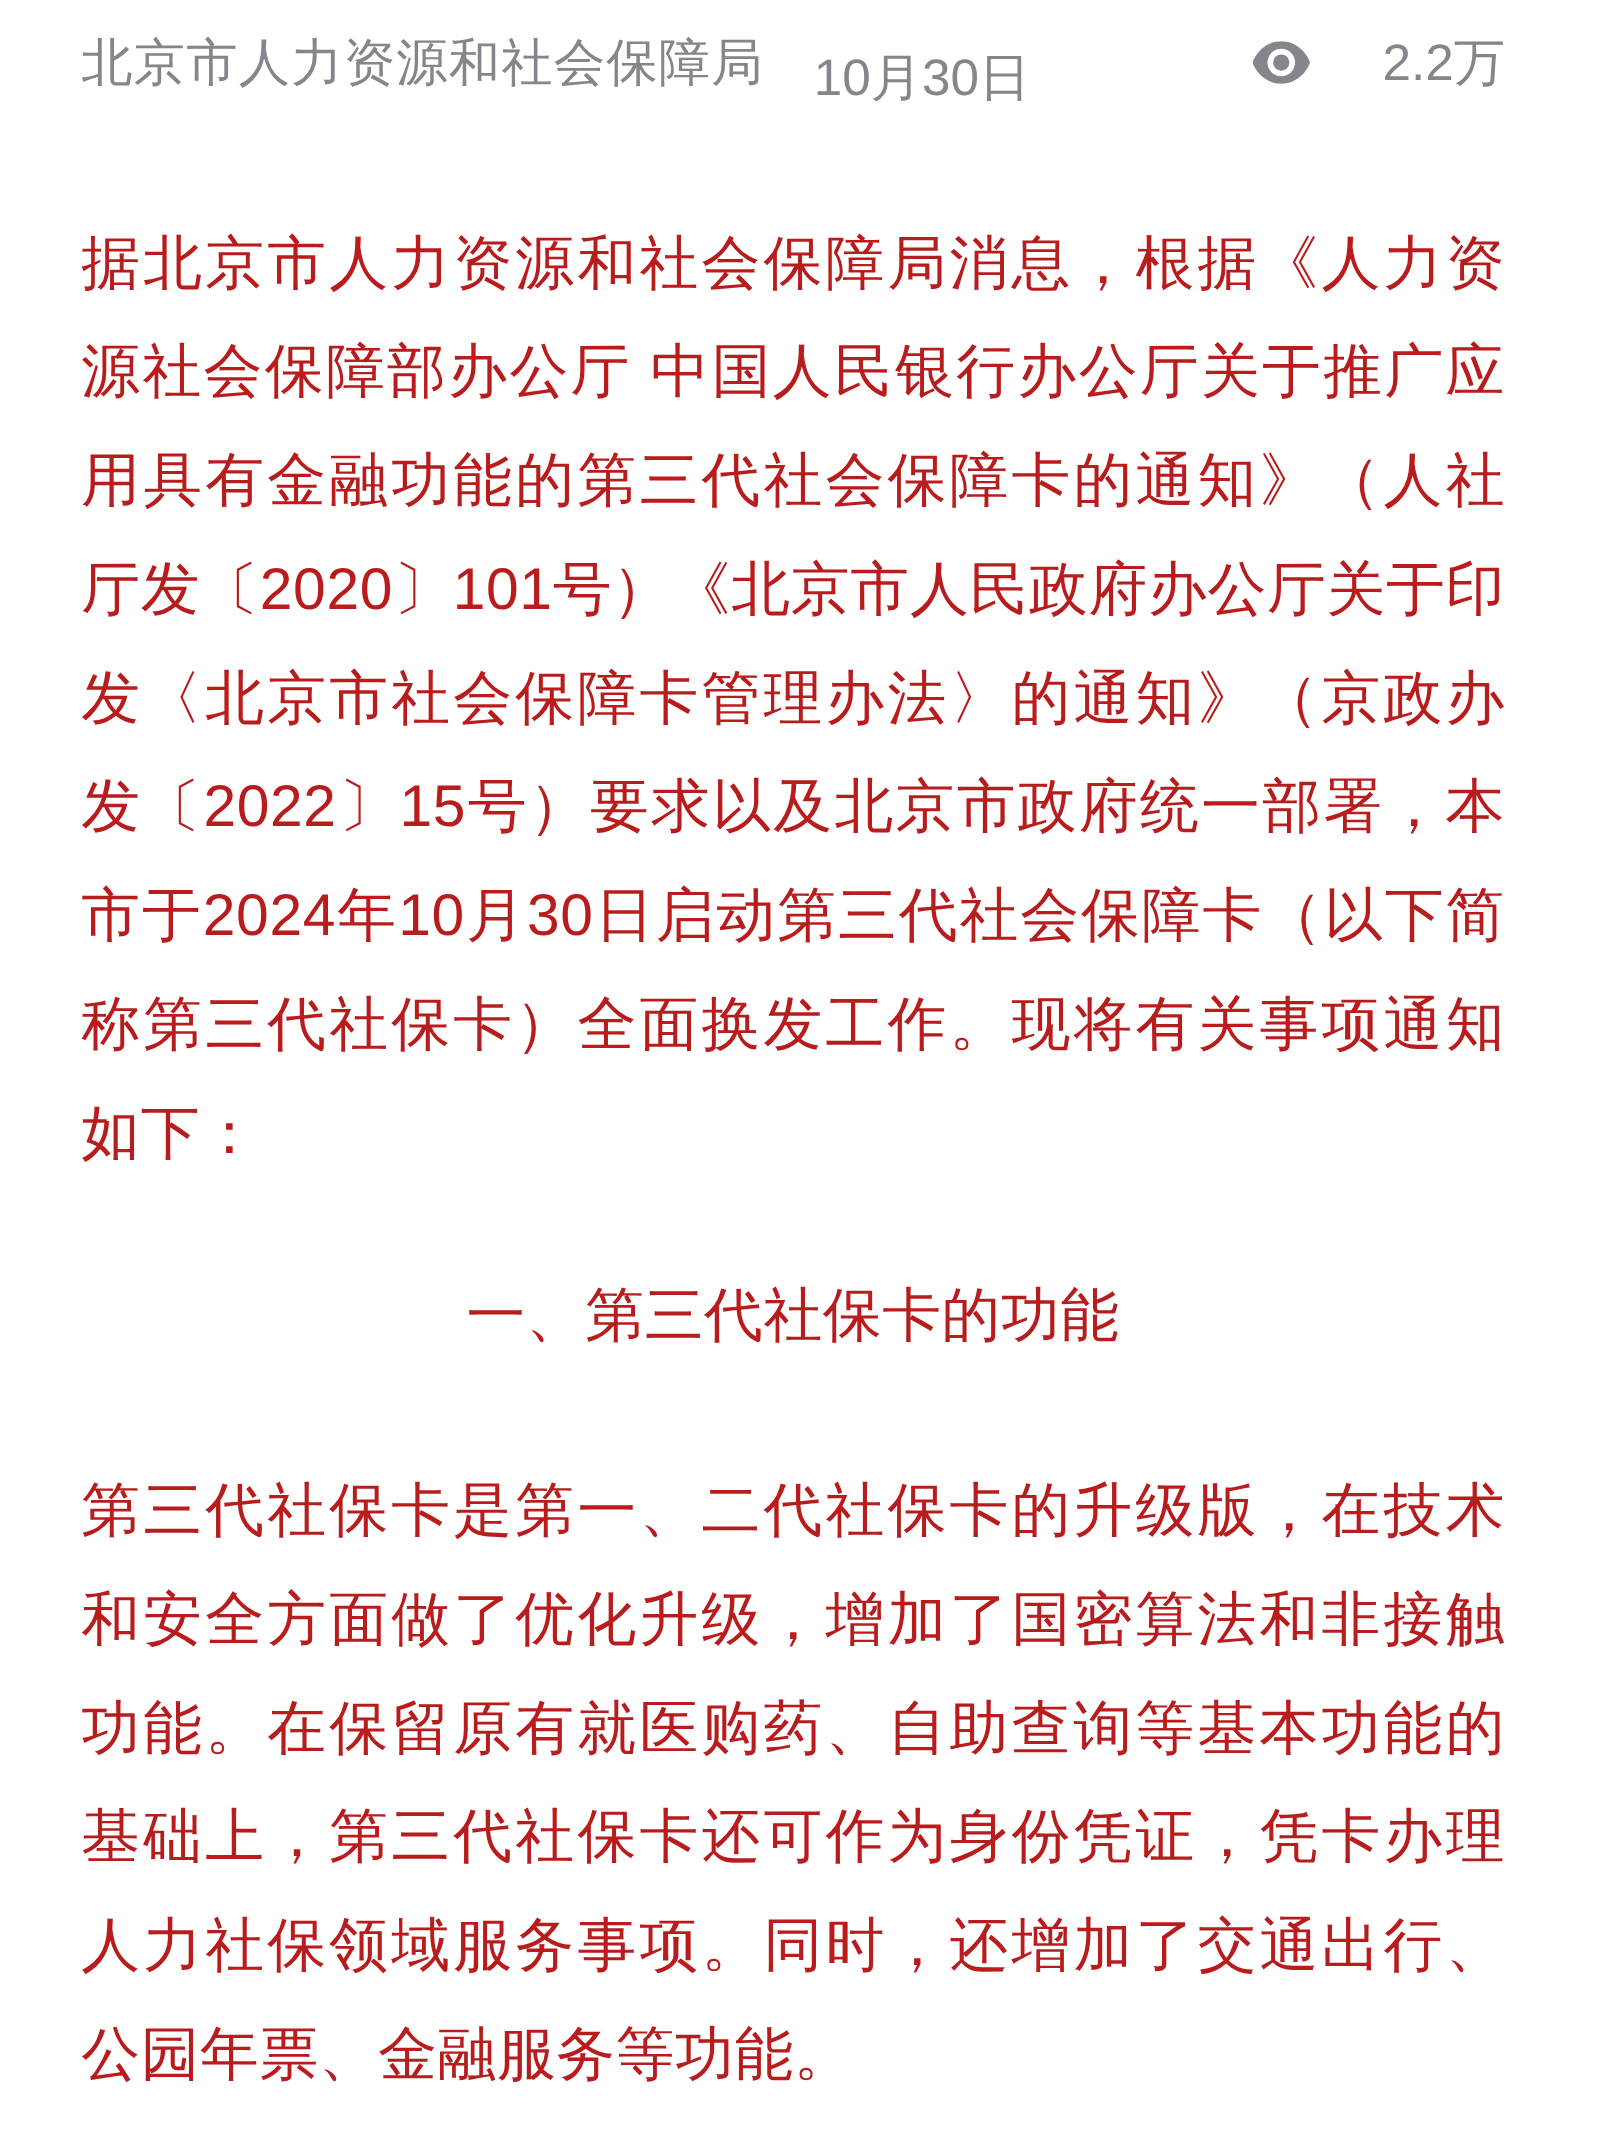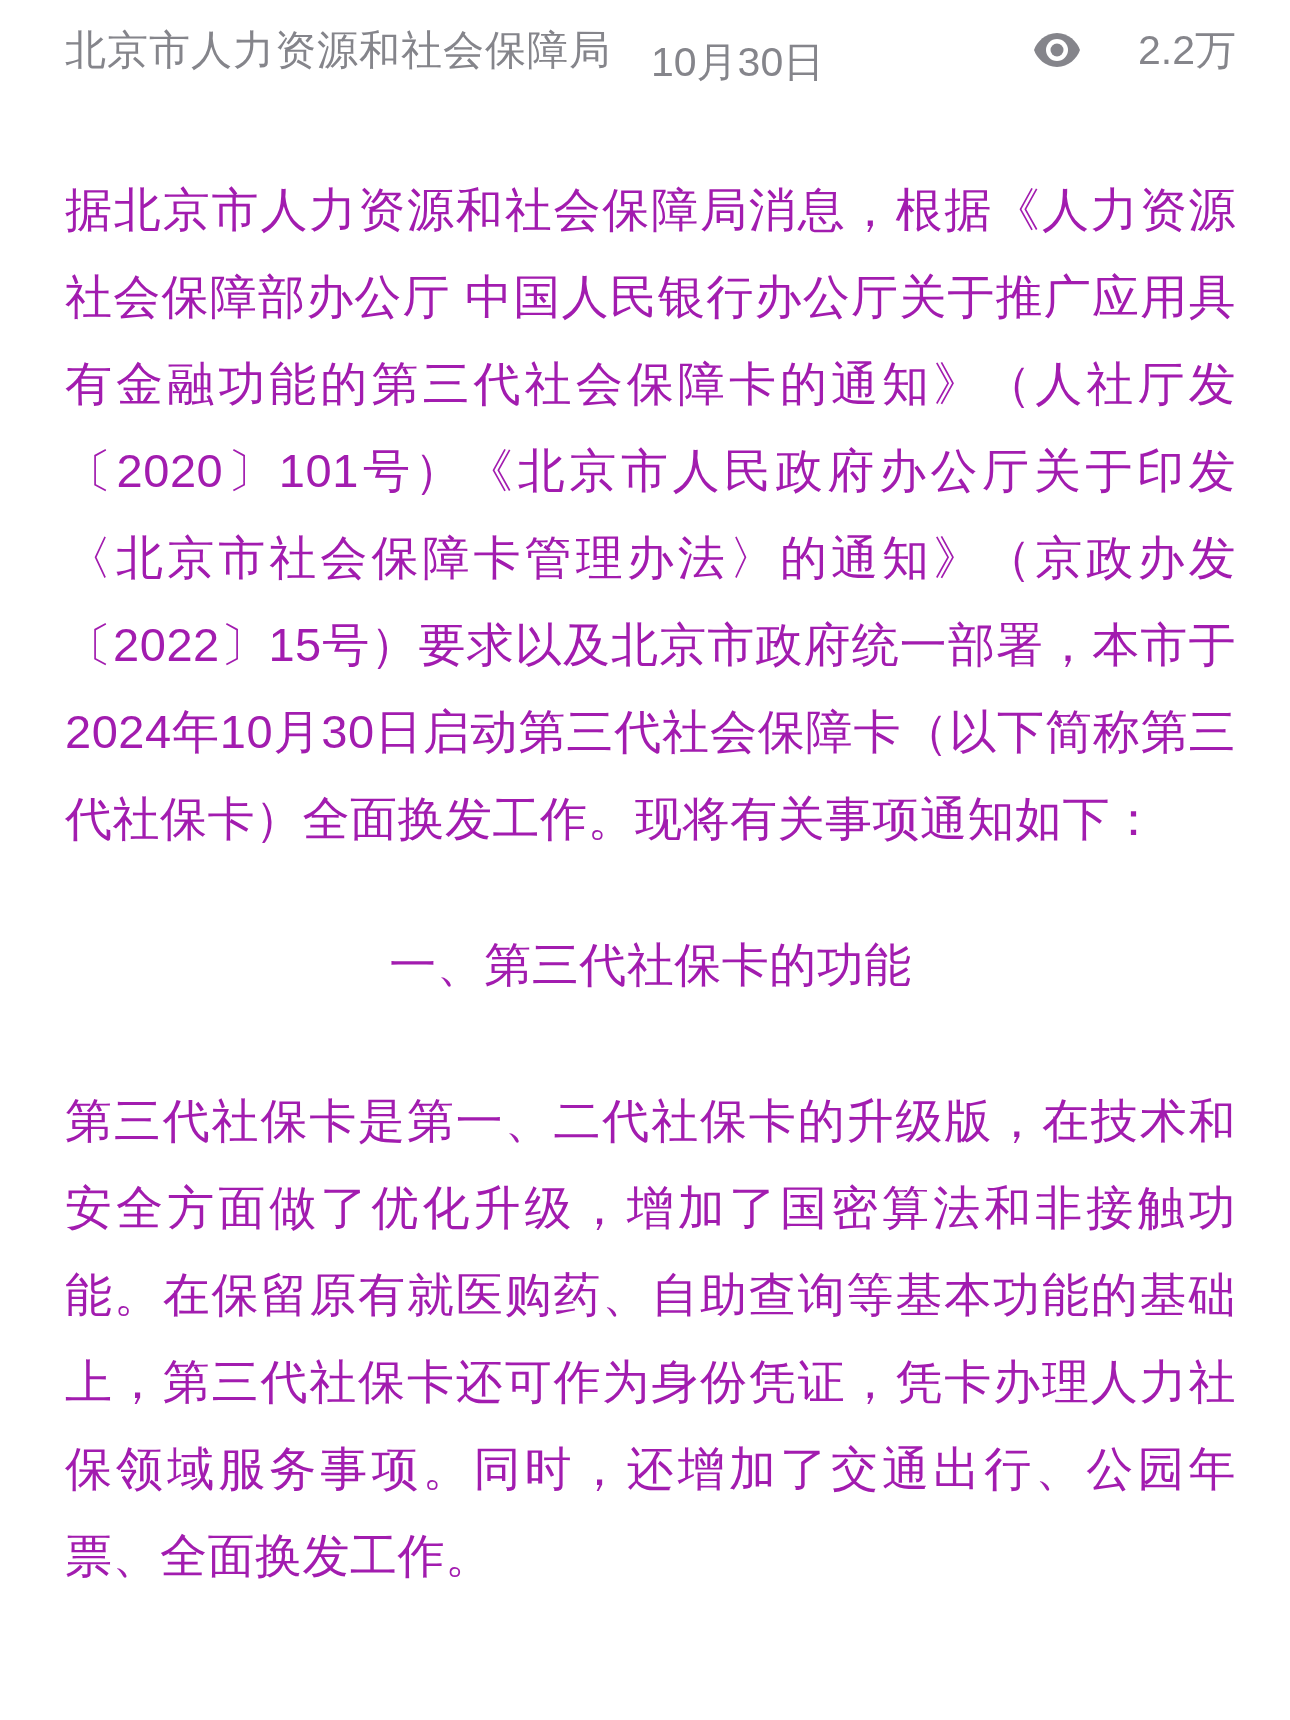--- a/index.html
+++ b/index.html
@@ -10,21 +10,21 @@
   body {
     width: 1290px;
     height: 1720px;
     background: #ffffff;
     font-family: "Liberation Sans", "DejaVu Sans", sans-serif;
     overflow: hidden;
   }
   .page {
     width: 100%;
     height: 100%;
-    padding: 24px 54px 0 65px;
+    padding: 24px 86px 0 65px;
   }
   
   .meta-row {
     display: flex;
     align-items: center;
     height: 52px;
     font-size: 41px;
     color: #85858B;
     white-space: nowrap;
   }
@@ -40,21 +40,21 @@
     display: inline-flex;
     align-items: center;
     margin-right: 20px;
   }
   .eye-wrap svg { display: block; }
   
   .article {
     margin-top: 90px;
     font-size: 47px;
     line-height: 87px;
-    color: #a21caf;
+    color: #b91c1c;
     text-align: justify;
     letter-spacing: 0.5px;
   }
   .article p {
     margin: 0;
   }
   .article .section-heading {
     margin-top: 59px;
     font-size: 47px;
     font-weight: normal;
@@ -81,16 +81,16 @@
           <circle cx="23" cy="17" r="6.5" fill="#85858B"></circle>
         </svg>
       </span>
       <span>2.2万</span>
     </span>
   </div>
 
   <div class="article">
     <p class="para-1">据北京市人力资源和社会保障局消息，根据《人力资源社会保障部办公厅 中国人民银行办公厅关于推广应用具有金融功能的第三代社会保障卡的通知》（人社厅发〔2020〕101号）《北京市人民政府办公厅关于印发〈北京市社会保障卡管理办法〉的通知》（京政办发〔2022〕15号）要求以及北京市政府统一部署，本市于2024年10月30日启动第三代社会保障卡（以下简称第三代社保卡）全面换发工作。现将有关事项通知如下：</p>
     <p class="section-heading">一、第三代社保卡的功能</p>
-    <p class="para-2">第三代社保卡是第一、二代社保卡的升级版，在技术和安全方面做了优化升级，增加了国密算法和非接触功能。在保留原有就医购药、自助查询等基本功能的基础上，第三代社保卡还可作为身份凭证，凭卡办理人力社保领域服务事项。同时，还增加了交通出行、公园年票、全面换发工作。</p>
+    <p class="para-2">第三代社保卡是第一、二代社保卡的升级版，在技术和安全方面做了优化升级，增加了国密算法和非接触功能。在保留原有就医购药、自助查询等基本功能的基础上，第三代社保卡还可作为身份凭证，凭卡办理人力社保领域服务事项。同时，还增加了交通出行、公园年票、金融服务等功能。</p>
   </div>
 
 </div>
 
 </body></html>

